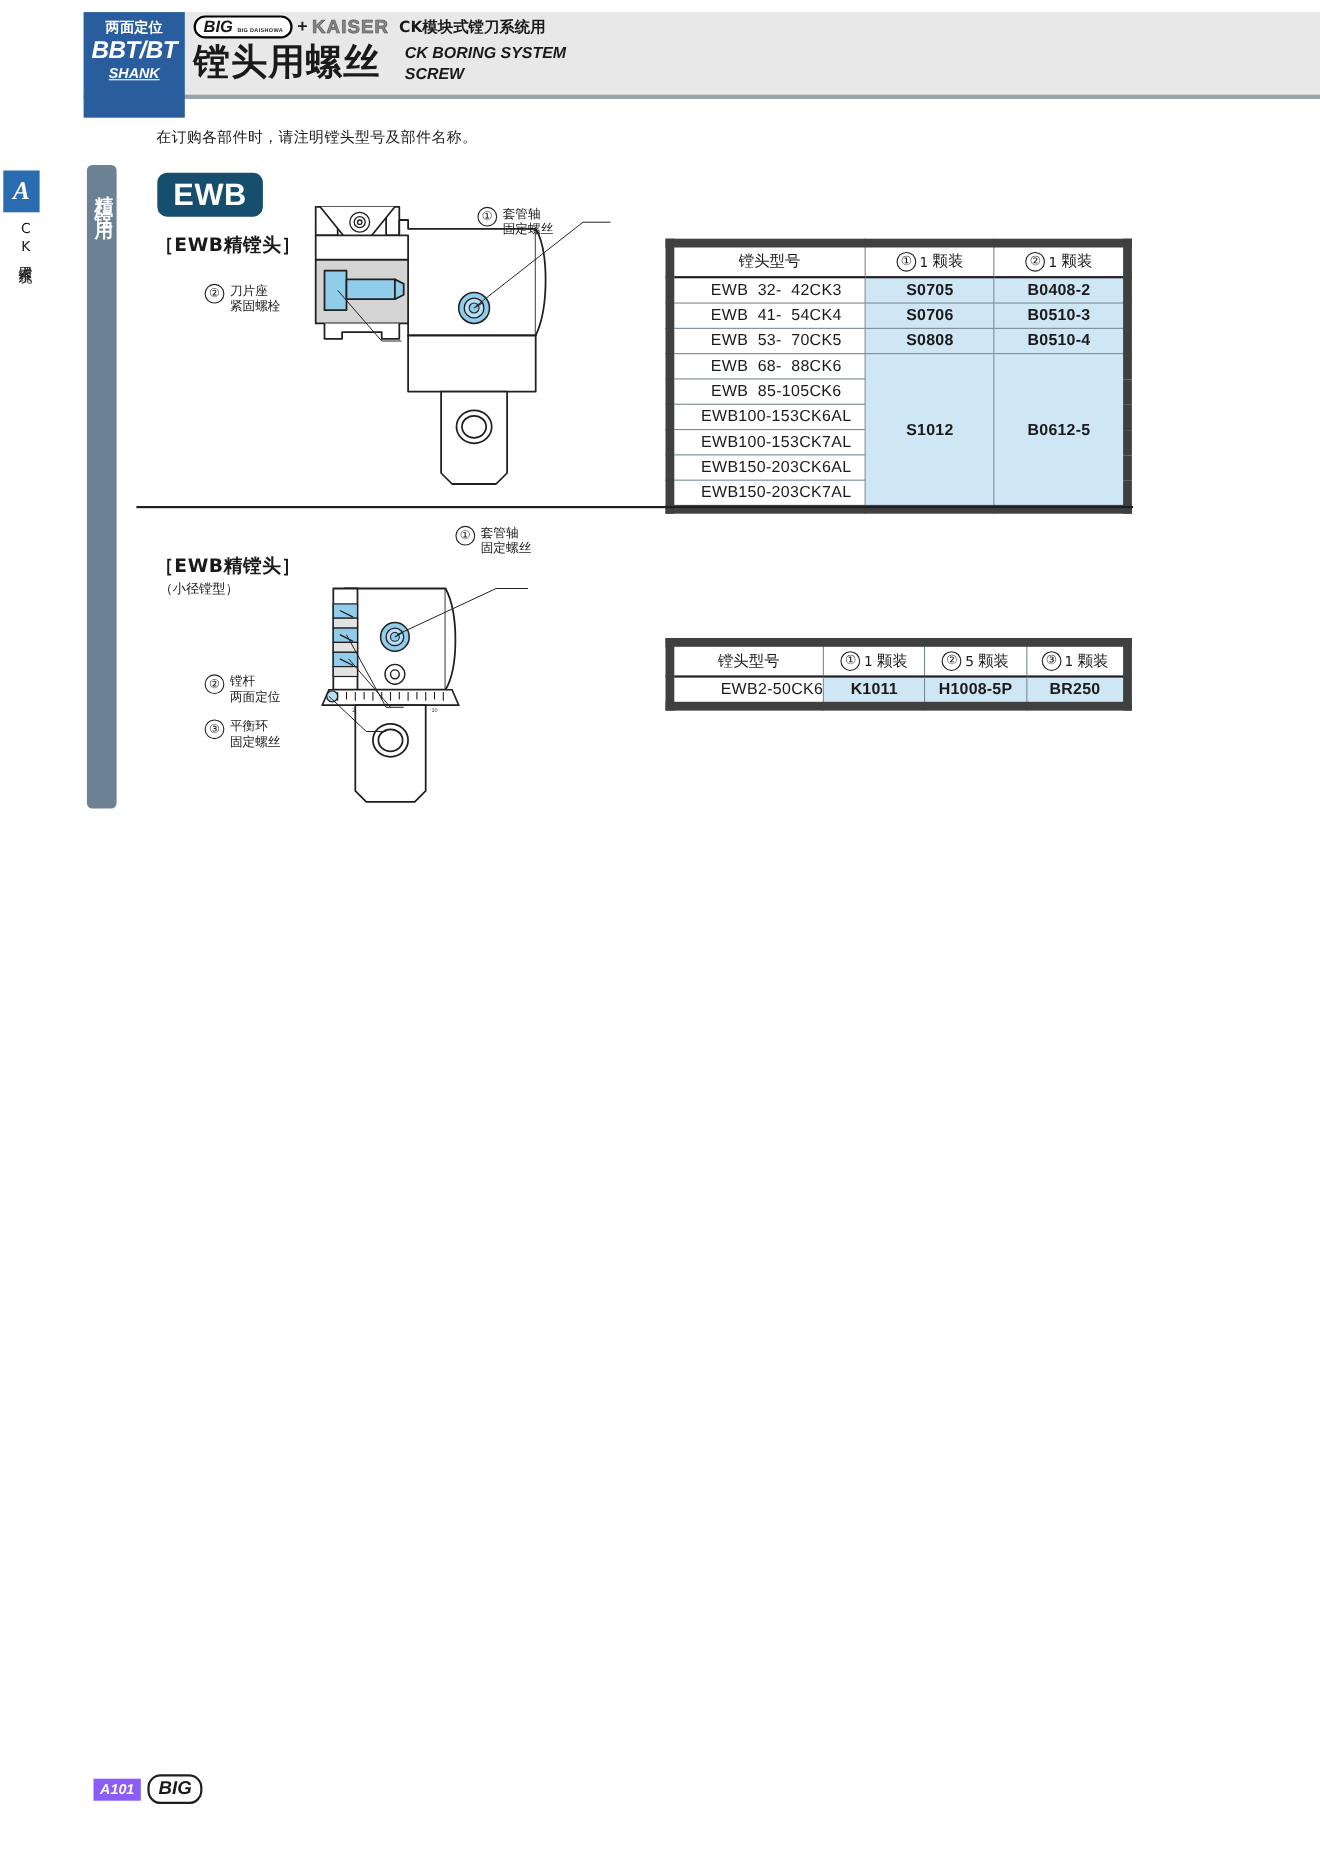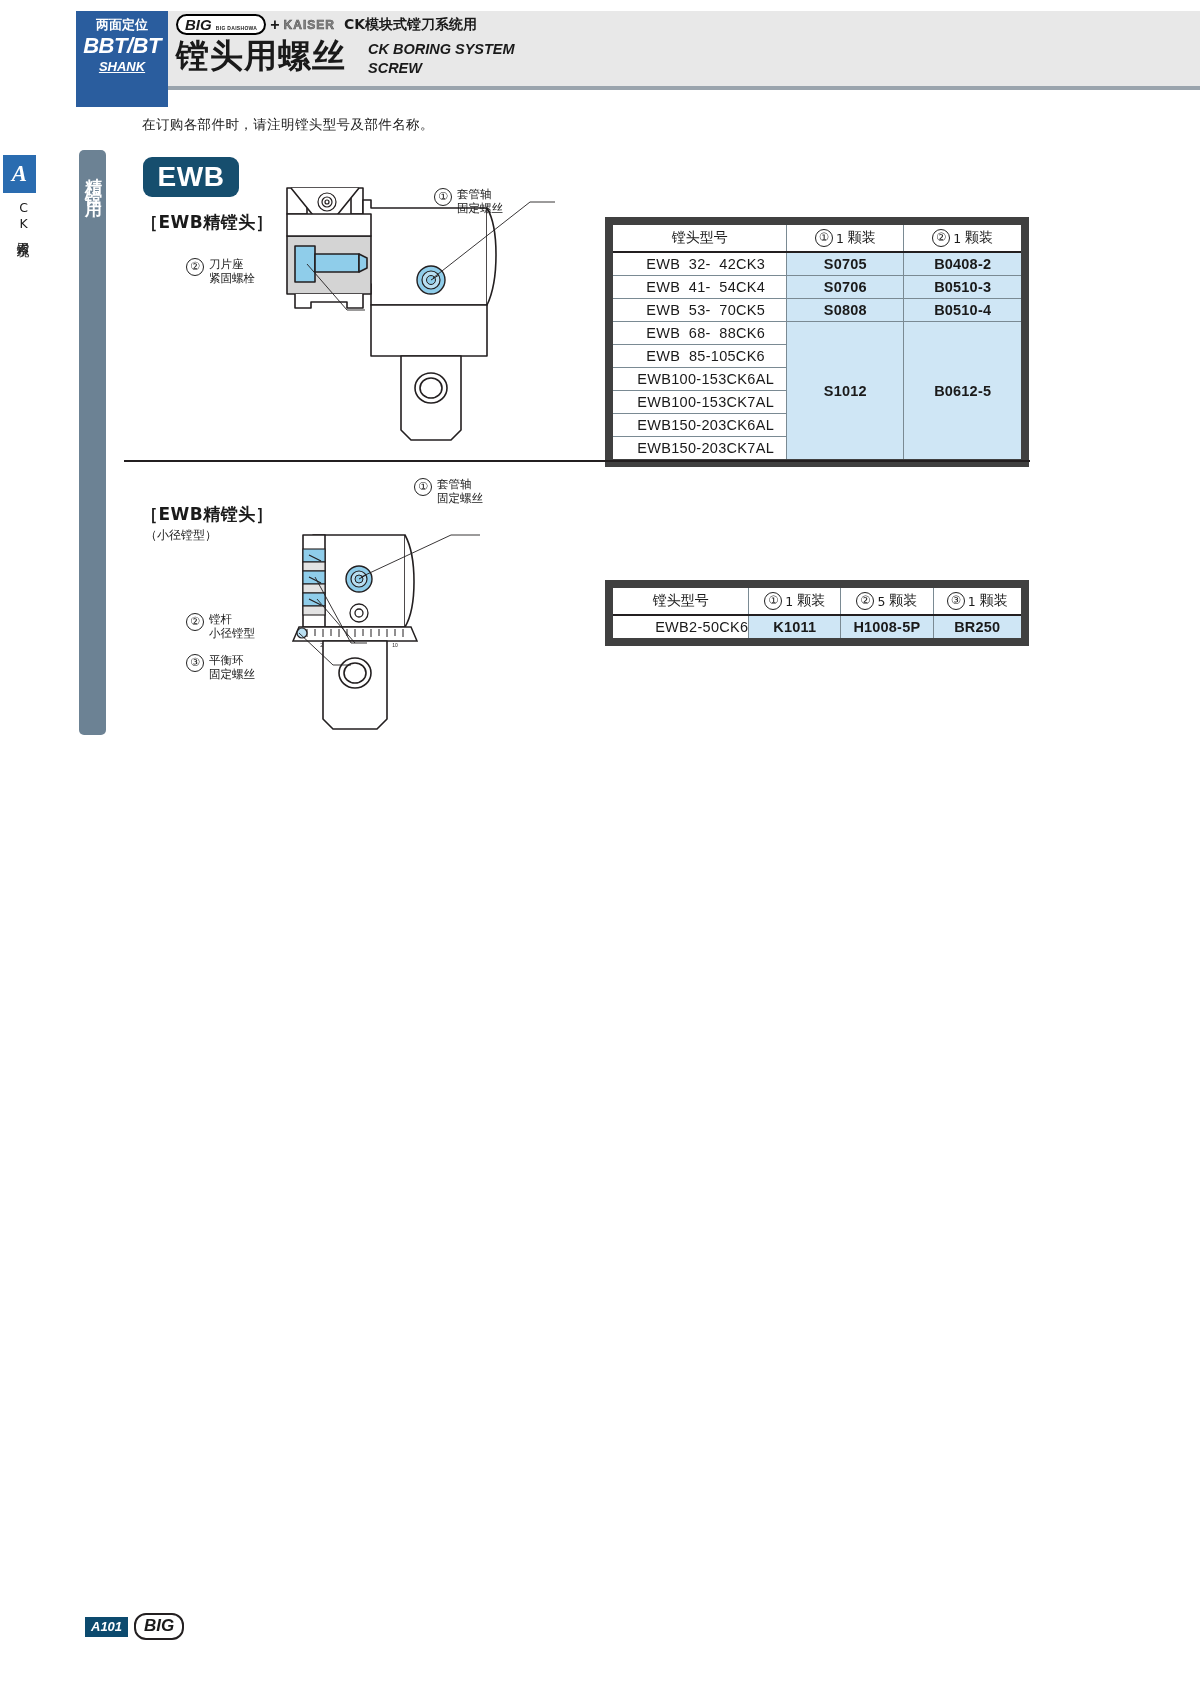--- a/index.html
+++ b/index.html
@@ -86,21 +86,21 @@
   .big-sub {
     font-size: 5px;
     font-weight: bold;
     font-style: normal;
     letter-spacing: 0.3px;
     text-align: center;
     line-height: 6px;
   }
   .plus-sign { font-size: 16px; font-weight: bold; }
   .kaiser-logo {
-    font-size: 12px;
+    font-size: 17px;
     font-weight: bold;
     letter-spacing: 1px;
     color: #888;
     -webkit-text-stroke: 0.6px #555;
   }
   #brand-tail {
     font-size: 14px;
     margin-left: 5px;
     font-family: "DejaVu Sans", sans-serif;
     font-weight: bold;
@@ -332,21 +332,21 @@
   
   #footer {
     position: absolute;
     left: 85px;
     top: 1613px;
     display: flex;
     align-items: center;
     gap: 6px;
   }
   #page-num {
-    background: #0c4a6e;
+    background: #8b5cf6;
     color: #ffffff;
     font-size: 13px;
     font-weight: bold;
     padding: 2px 6px 3px 6px;
     font-style: italic;
   }
   #footer-logo {
     border: 2px solid #231f20;
     border-radius: 12px;
     padding: 1px 8px 2px 8px;
@@ -588,21 +588,21 @@
 </div>
 
 <div class="callout" style="left:414px; top:478px;">
   <span class="callout-num">①</span>
   <span class="callout-text">套管轴
 固定螺丝</span>
 </div>
 <div class="callout" style="left:186px; top:613px;">
   <span class="callout-num">②</span>
   <span class="callout-text">镗杆
-小径镗型</span>
+两面定位</span>
 </div>
 <div class="callout" style="left:186px; top:654px;">
   <span class="callout-num">③</span>
   <span class="callout-text">平衡环
 固定螺丝</span>
 </div>
 
 <div id="table2-wrap">
 <table class="spec">
   <thead>

